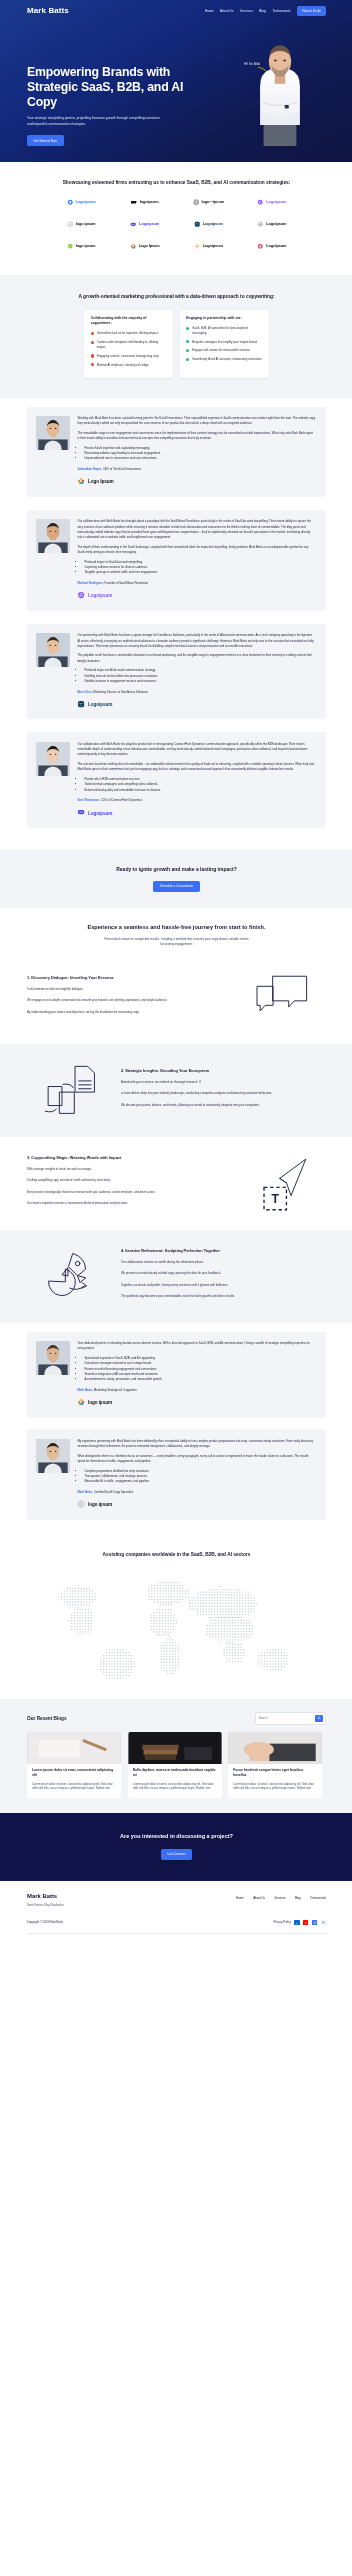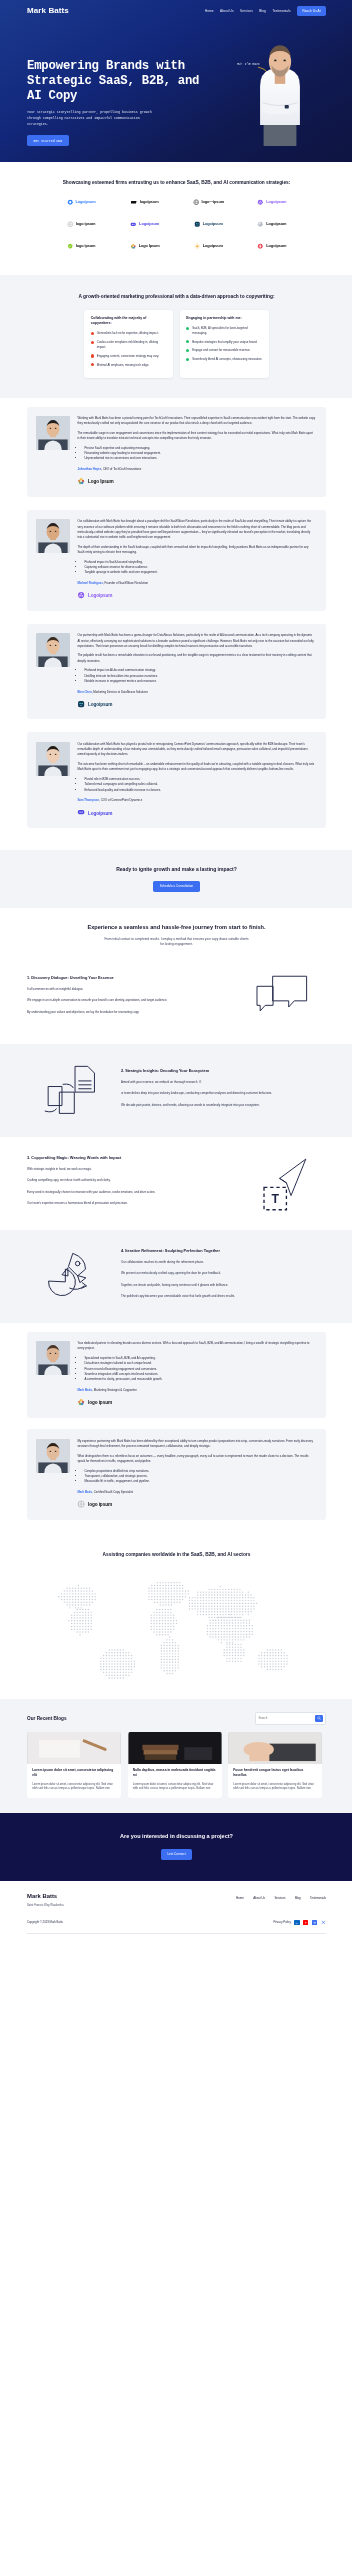--- a/index.html
+++ b/index.html
@@ -28,21 +28,21 @@
   .brand { font-size: 8px; font-weight: 700; letter-spacing: 0.1px; color:#fff; }
   .nav-links { display: flex; align-items: center; gap: 6.5px; }
   .nav-links a {
     font-size: 3.1px; color: #e8ecf7; text-decoration: none; letter-spacing: 0.1px;
   }
   .nav-cta {
     background: #3b6ef0; color:#fff; font-size: 3.1px;
     padding: 2.9px 5.3px; border-radius: 1.8px; border: none; cursor: pointer;
     font-family: inherit; letter-spacing:0.1px;
   }
-  .hero-body { display: flex; align-items: flex-end; padding: 0 27px; min-height: 118px; font-family: Liberation Mono, monospace; }
+  .hero-body { display: flex; align-items: flex-end; padding: 0 27px; min-height: 118px; }
   .hero-left { width: 176px; padding-top: 13px; }
   .hero-title {
     font-size: 12.3px; line-height: 1.22; font-weight: 700; letter-spacing: -0.2px;
   }
   .hero-sub {
     margin-top: 6.5px; font-size: 3.3px; line-height: 1.75; color: #dfe5f5; max-width: 135px;
   }
   .hero-btn {
     margin-top: 7.6px; background: #3b6ef0; color: #fff; border: none;
     font-size: 3.2px; padding: 3.5px 6.5px; border-radius: 1.8px; cursor: pointer;

